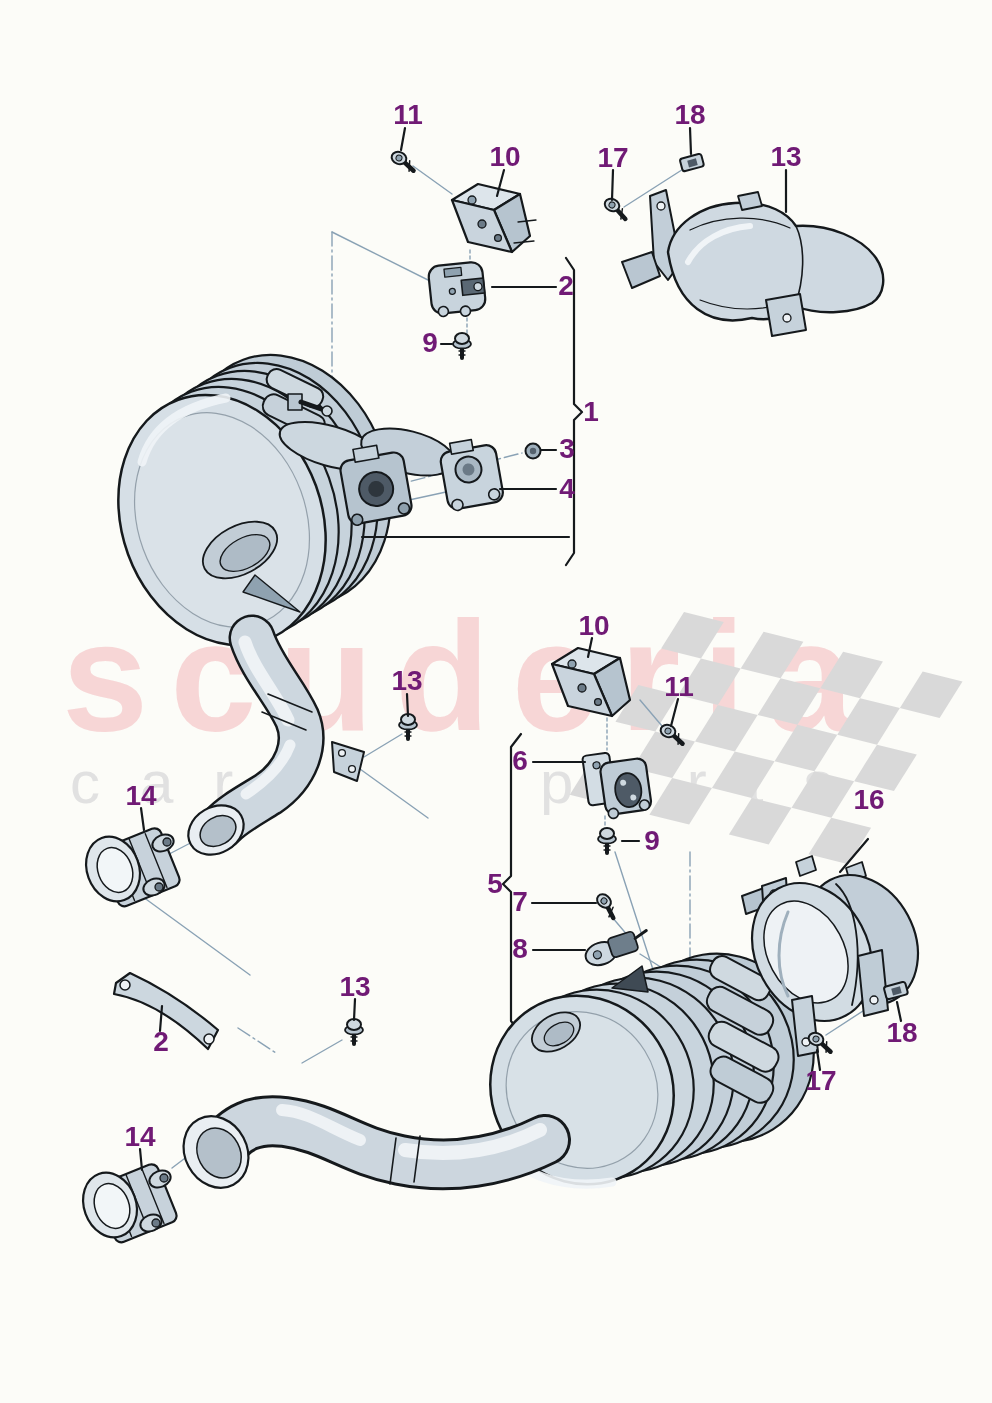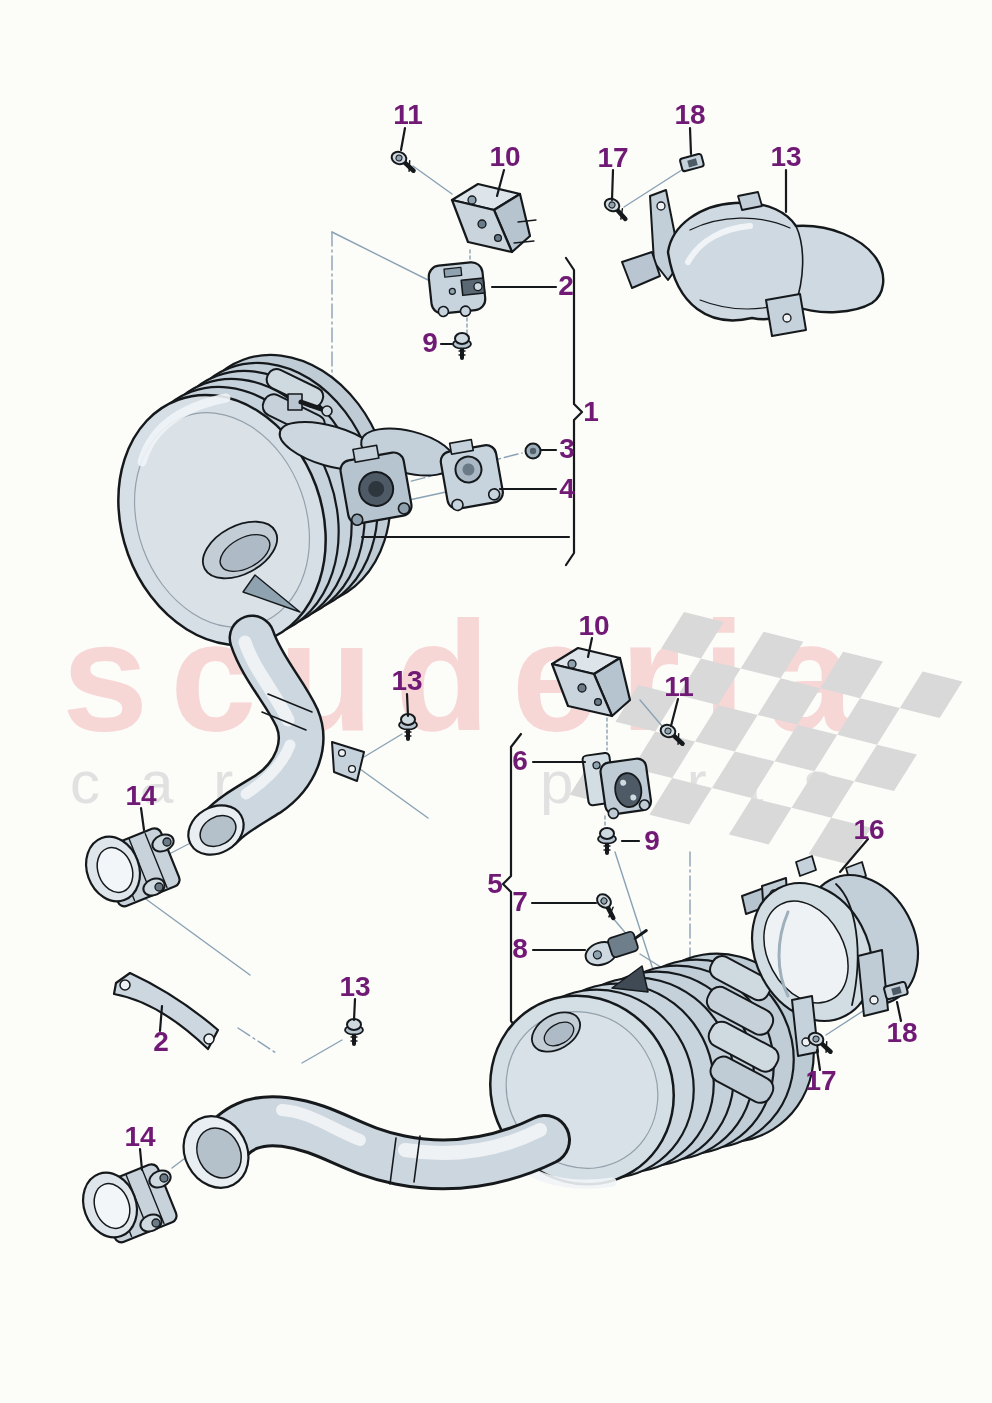--- a/index.html
+++ b/index.html
@@ -354,17 +354,17 @@
   <div class="callout" style="left:679px;top:687px">11</div>
   <div class="callout" style="left:520px;top:761px">6</div>
   <div class="callout" style="left:652px;top:841px">9</div>
   <div class="callout" style="left:495px;top:884px">5</div>
   <div class="callout" style="left:520px;top:902px">7</div>
   <div class="callout" style="left:520px;top:949px">8</div>
   <div class="callout" style="left:141px;top:796px">14</div>
   <div class="callout" style="left:161px;top:1042px">2</div>
   <div class="callout" style="left:355px;top:987px">13</div>
   <div class="callout" style="left:140px;top:1137px">14</div>
-  <div class="callout" style="left:869px;top:830px">16</div>
+  <div class="callout" style="left:869px;top:800px">16</div>
   <div class="callout" style="left:902px;top:1033px">18</div>
   <div class="callout" style="left:821px;top:1081px">17</div>
 
 </div>
 
 </body></html>

